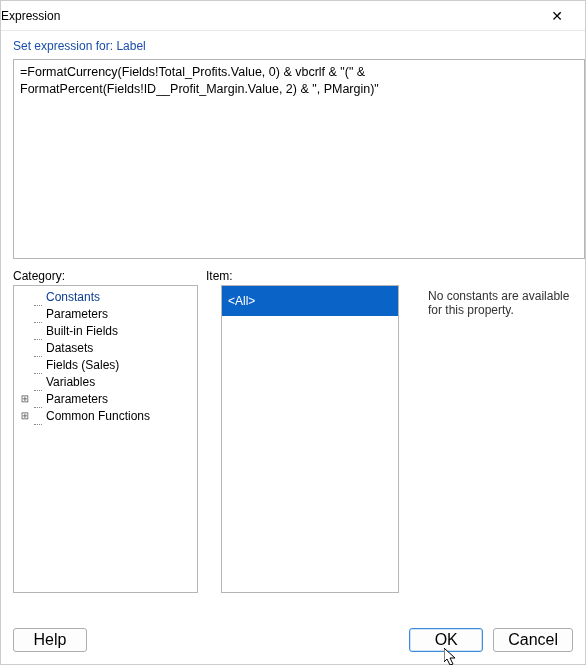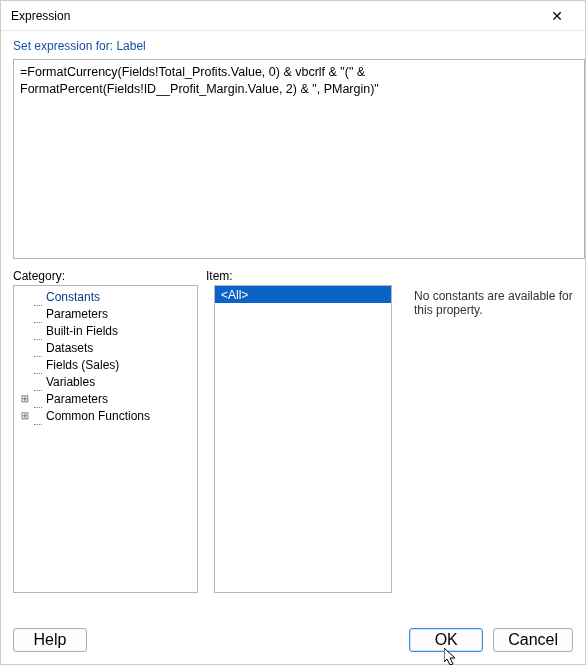--- a/index.html
+++ b/index.html
@@ -13,21 +13,21 @@
     overflow: hidden;
   }
   .dialog {
     width: 586px; height: 665px;
     border: 1px solid #ccc;
     display: flex; flex-direction: column;
   }
   .titlebar {
     height: 30px;
     display: flex; align-items: center;
-    padding: 0 8px 0 10px;
+    padding: 0 8px 0 0;
     border-bottom: 1px solid #e8e8e8;
   }
   .titlebar .title {
     flex: 1;
     font-size: 12px;
   }
   .close-btn {
     width: 40px; height: 28px;
     display: flex; align-items: center; justify-content: center;
     font-size: 14px;
@@ -60,21 +60,21 @@
   }
   .labels-row {
     display: flex;
     margin-top: 10px;
     gap: 8px;
   }
   .cat-label { width: 185px; }
   .item-label { width: 178px; }
   .panels-row {
     display: flex;
-    gap: 16px;
+    gap: 23px;
     margin-top: 2px;
     height: 308px;
   }
   .panel {
     border: 1px solid #b5b5b5;
     background: #fff;
     overflow: auto;
   }
   .panel.cat { width: 185px; }
   .panel.items { width: 178px; }
@@ -116,21 +116,21 @@
     border-top: 1px dotted #888;
   }
   .tree .label {}
   .tree .selected .label {
     color: #0a3d91;
   }
   .items-list {
     list-style: none; margin: 0; padding: 0;
   }
   .items-list li {
-    height: 17px;
+    height: 30px;
     padding: 1px 6px;
     display: flex; align-items: center;
   }
   .items-list li.selected {
     background: #0a63c7;
     color: #fff;
   }
   .footer {
     padding: 10px 12px 12px 12px;
     display: flex;

